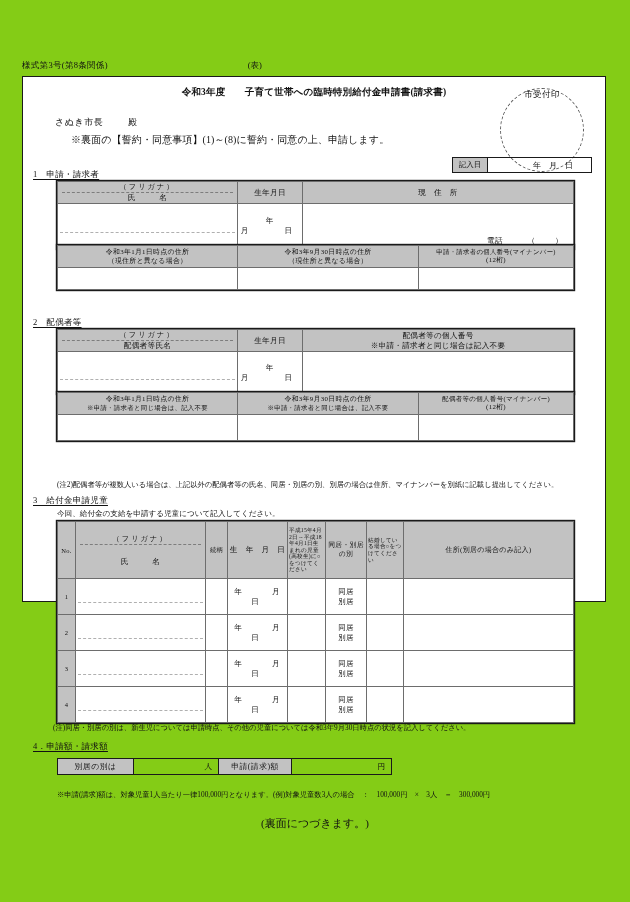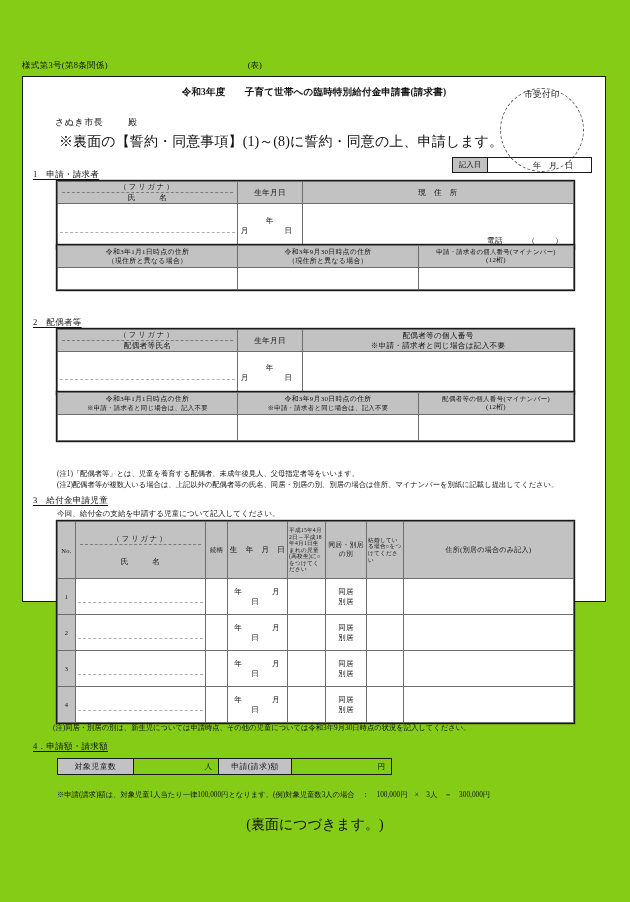--- a/index.html
+++ b/index.html
@@ -21,21 +21,21 @@
     position:absolute;left:22px;top:76px;width:584px;height:526px;
     border:1.6px solid #1a1a1a;box-sizing:border-box;background:#fff;
   }
 
   .title{
     position:absolute;left:0;top:9px;width:100%;text-align:center;
     font-size:9.5px;font-weight:bold;letter-spacing:.2px;
   }
   .mayor{position:absolute;left:32px;top:39px;font-size:9px;letter-spacing:.5px;}
   .mayor .hono{margin-left:22px;}
-  .pledge{position:absolute;left:36px;top:56px;font-size:14px;letter-spacing:.1px;text-align:right;}
+  .pledge{position:absolute;left:48px;top:56px;font-size:10px;letter-spacing:.1px;text-align:right;}
 
   
   .stamp{
     position:absolute;left:477px;top:11px;width:82px;height:82px;
     border:1px dashed #555;border-radius:50%;
     display:flex;align-items:flex-start;justify-content:center;
     font-size:8.5px;letter-spacing:.4px;
   }
 
   
@@ -74,21 +74,21 @@
 
   
   .amt{position:absolute;left:34px;top:681px;width:335px;height:17px;
        border:1.3px solid #1a1a1a;box-sizing:border-box;display:flex;}
   .amt .lbl{background:#c2c2c2;border-right:1px solid #1a1a1a;font-size:7.8px;
        display:flex;align-items:center;justify-content:center;letter-spacing:.5px;}
   .amt .inp{display:flex;align-items:center;justify-content:flex-end;
        padding-right:6px;font-size:7.6px;border-right:1px solid #1a1a1a;}
   .amt .inp.last{border-right:none;}
 
-  .footer{position:absolute;left:0;top:816px;width:630px;text-align:center;font-size:14px;}
+  .footer{position:absolute;left:0;top:816px;width:630px;text-align:center;font-size:11px;}
 </style>
 </head>
 <body>
 
 <div class="page">
 
   <div class="topline">
     <span class="formno">様式第3号(第8条関係)</span>
     <span class="omote">(表)</span>
   </div>
@@ -266,21 +266,20 @@
                 <i></i>
                 <i></i>
                 <i></i>
                 <i></i>
           </div>
         </td>
       </tr>
     </tbody>
       </table>
 
-    <div class="note" style="left:34px;top:392px;width:540px;">(注1)「配偶者等」とは、児童を養育する配偶者、未成年後見人、父母指定者等をいいます。</div>
     <div class="note" style="left:34px;top:403px;width:546px;">(注2)配偶者等が複数人いる場合は、上記以外の配偶者等の氏名、同居・別居の別、別居の場合は住所、マイナンバーを別紙に記載し提出してください。</div>
 
     <div class="sec" style="left:10px;top:418px;">3　給付金申請児童</div>
     <div style="position:absolute;left:34px;top:432px;font-size:7.6px;">今回、給付金の支給を申請する児童について記入してください。</div>
 
     <table class="f outerbold" style="left:34px;top:444px;width:516px;">
       <colgroup>
         <col style="width:18px">
           <col style="width:130px">
           <col style="width:22px">
@@ -381,21 +380,21 @@
         <td></td>
       </tr>
     </tbody>
       </table>
 
     <div class="note" style="left:30px;top:646px;width:546px;">(注)同居・別居の別は、新生児については申請時点、その他の児童については令和3年9月30日時点の状況を記入してください。</div>
 
     <div class="sec" style="left:10px;top:664px;">4．申請額・請求額</div>
 
     <div class="amt">
-      <div class="lbl" style="width:75px">対象児童数</div>
+      <div class="lbl" style="width:75px">別居の別は</div>
       <div class="inp" style="width:78px">
         <span>人</span>
       </div>
       <div class="lbl" style="width:72px">申請(請求)額</div>
       <div class="inp last" style="flex:1">
         <span>円</span>
       </div>
     </div>
 
     <div class="note" style="left:34px;top:713px;width:548px;">※申請(請求)額は、対象児童1人当たり一律100,000円となります。(例)対象児童数3人の場合　：　100,000円　×　3人　＝　300,000円</div>

